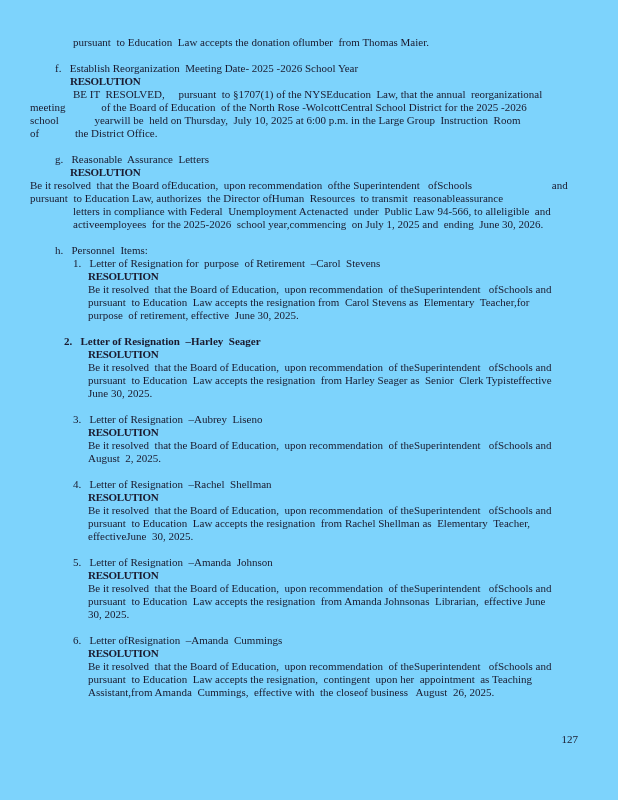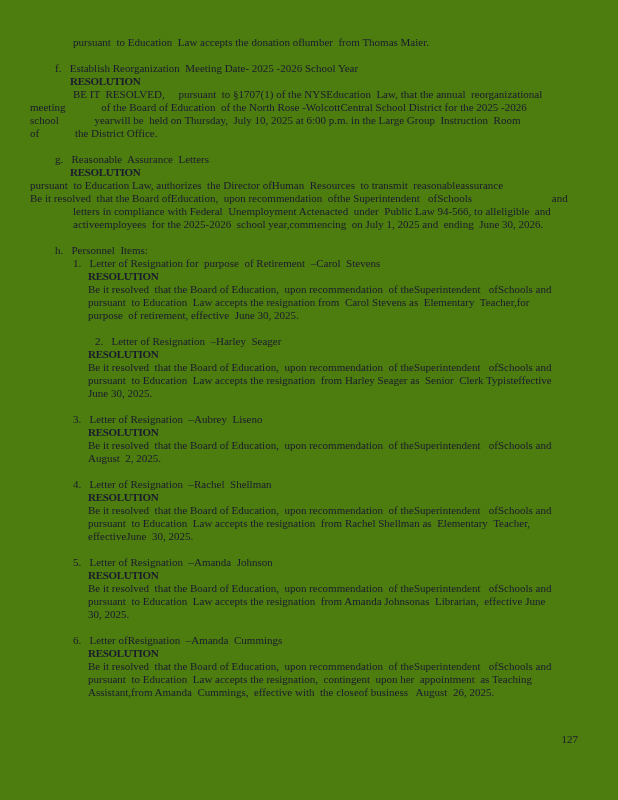--- a/index.html
+++ b/index.html
@@ -1,19 +1,19 @@
 <!DOCTYPE html>
 <html><head>
 <meta charset="utf-8">
 <style>
   html,body { margin:0; padding:0; background:#ffffff; }
   .page {
     position:relative;
     width:618px; height:800px;
-    background:#4d7c0f;
+    background:#7dd3fc;
     color:#1a1a2e;
     font-family:"Liberation Serif", "DejaVu Serif", serif;
     overflow:hidden;
   }
   .doc {
     position:absolute;
     top:36px; left:30px; right:26px;
   }
   .line {
     white-space:pre;
@@ -40,33 +40,33 @@
       <div class="line" style="margin-left: 0px;">&nbsp;</div>
       <div class="line" style="margin-left: 25px;"><span>f.   </span><span class="u">Establish Reorganization  Meeting Date- 2025 -2026 School Year</span></div>
       <div class="line" style="margin-left: 40px;"><span class="b">RESOLUTION</span></div>
       <div class="line" style="margin-left: 43px;"><span>BE IT  RESOLVED,     pursuant  to §1707(1) of the NYSEducation  Law, that the annual  reorganizational</span></div>
       <div class="line" style="margin-left: 0px;"><span>meeting             of the Board of Education  of the North Rose -WolcottCentral School District for the 2025 -2026</span></div>
       <div class="line" style="margin-left: 0px;"><span>school             yearwill be  held on Thursday,  July 10, 2025 at 6:00 p.m. in the Large Group  Instruction  Room</span></div>
       <div class="line" style="margin-left: 0px;"><span>of             the District Office.</span></div>
       <div class="line" style="margin-left: 0px;">&nbsp;</div>
       <div class="line" style="margin-left: 25px;"><span>g.   </span><span>Reasonable  Assurance  Letters</span></div>
       <div class="line" style="margin-left: 40px;"><span class="b">RESOLUTION</span></div>
+      <div class="line" style="margin-left: 0px;"><span>Be it resolved  that the Board ofEducation,  upon recommendation  ofthe Superintendent   ofSchools                             and</span></div>
       <div class="line" style="margin-left: 0px;"><span>pursuant  to Education Law, authorizes  the Director ofHuman  Resources  to transmit  reasonableassurance</span></div>
-      <div class="line" style="margin-left: 0px;"><span>Be it resolved  that the Board ofEducation,  upon recommendation  ofthe Superintendent   ofSchools                             and</span></div>
       <div class="line" style="margin-left: 43px;"><span>letters in compliance with Federal  Unemployment Actenacted  under  Public Law 94-566, to alleligible  and</span></div>
       <div class="line" style="margin-left: 43px;"><span>activeemployees  for the 2025-2026  school year,commencing  on July 1, 2025 and  ending  June 30, 2026.</span></div>
       <div class="line" style="margin-left: 0px;">&nbsp;</div>
       <div class="line" style="margin-left: 25px;"><span>h.   </span><span>Personnel  Items:</span></div>
       <div class="line" style="margin-left: 43px;"><span>1.   </span><span>Letter of Resignation for  purpose  of Retirement  –Carol  Stevens</span></div>
       <div class="line" style="margin-left: 58px;"><span class="b">RESOLUTION</span></div>
       <div class="line" style="margin-left: 58px;"><span>Be it resolved  that the Board of Education,  upon recommendation  of theSuperintendent   ofSchools and</span></div>
       <div class="line" style="margin-left: 58px;"><span>pursuant  to Education  Law accepts the resignation from  Carol Stevens as  Elementary  Teacher,for</span></div>
       <div class="line" style="margin-left: 58px;"><span>purpose  of retirement, effective  June 30, 2025.</span></div>
       <div class="line" style="margin-left: 0px;">&nbsp;</div>
-      <div class="line" style="margin-left: 65px;"><span>2.   </span><span>Letter of Resignation  –Harley  Seager</span></div>
+      <div class="line" style="margin-left: 34px; font-weight: bold;"><span>2.   </span><span>Letter of Resignation  –Harley  Seager</span></div>
       <div class="line" style="margin-left: 58px;"><span class="b">RESOLUTION</span></div>
       <div class="line" style="margin-left: 58px;"><span>Be it resolved  that the Board of Education,  upon recommendation  of theSuperintendent   ofSchools and</span></div>
       <div class="line" style="margin-left: 58px;"><span>pursuant  to Education  Law accepts the resignation  from Harley Seager as  Senior  Clerk Typisteffective</span></div>
       <div class="line" style="margin-left: 58px;"><span>June 30, 2025.</span></div>
       <div class="line" style="margin-left: 0px;">&nbsp;</div>
       <div class="line" style="margin-left: 43px;"><span>3.   </span><span>Letter of Resignation  –Aubrey  Liseno</span></div>
       <div class="line" style="margin-left: 58px;"><span class="b">RESOLUTION</span></div>
       <div class="line" style="margin-left: 58px;"><span>Be it resolved  that the Board of Education,  upon recommendation  of theSuperintendent   ofSchools and</span></div>
       <div class="line" style="margin-left: 58px;"><span>August  2, 2025.</span></div>
       <div class="line" style="margin-left: 0px;">&nbsp;</div>

